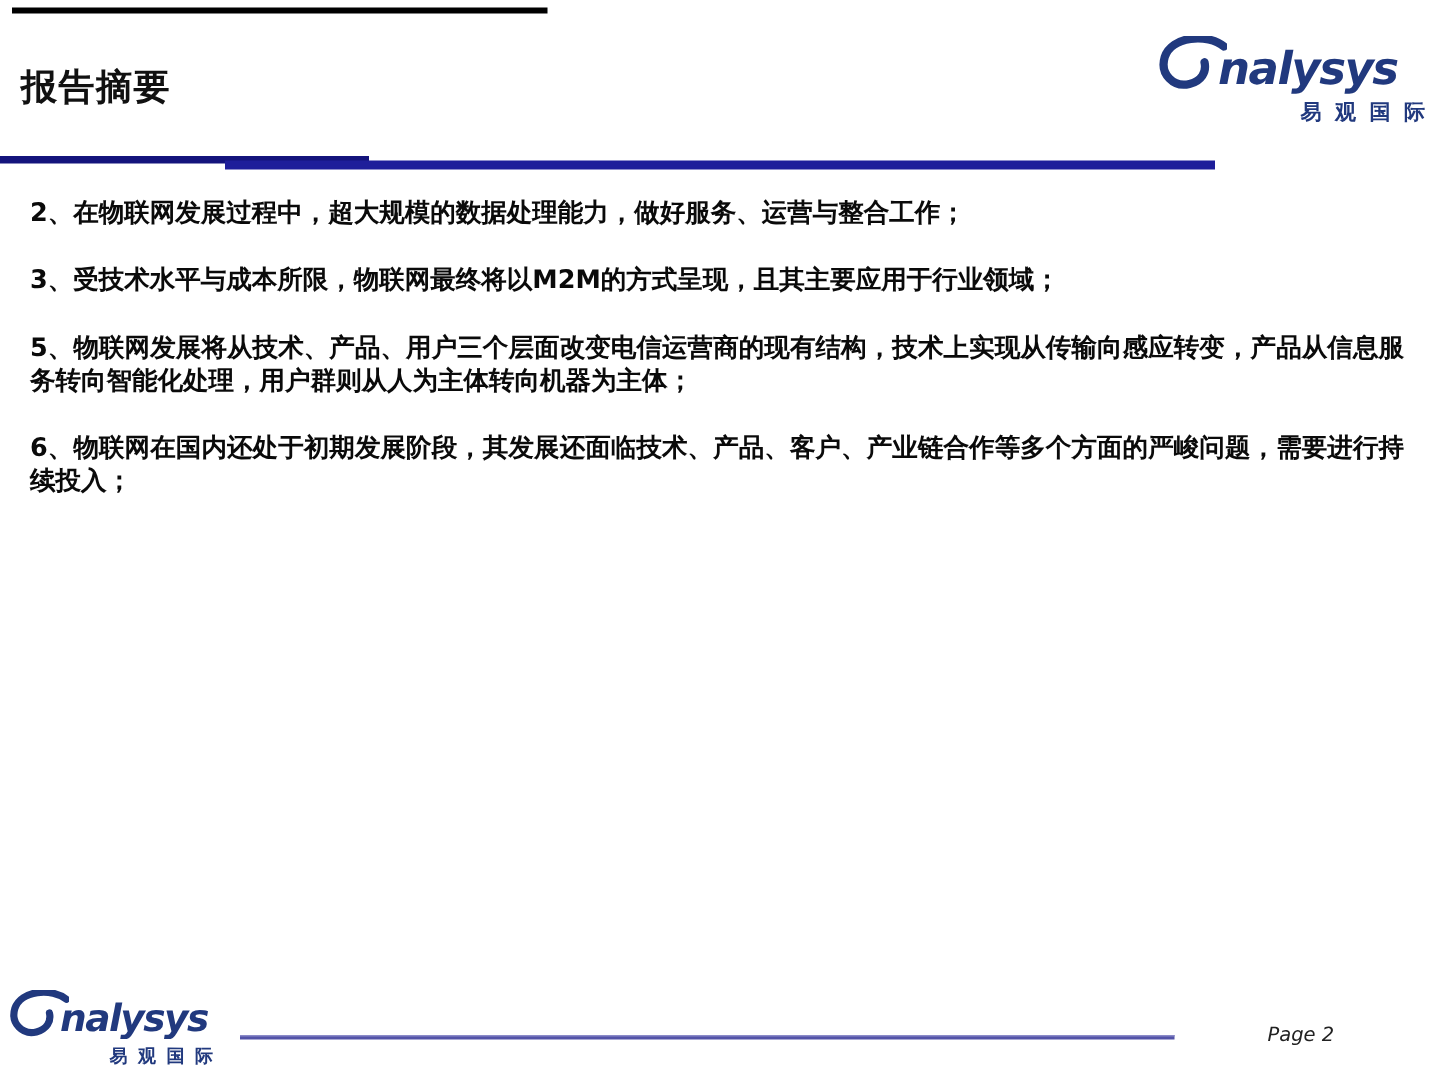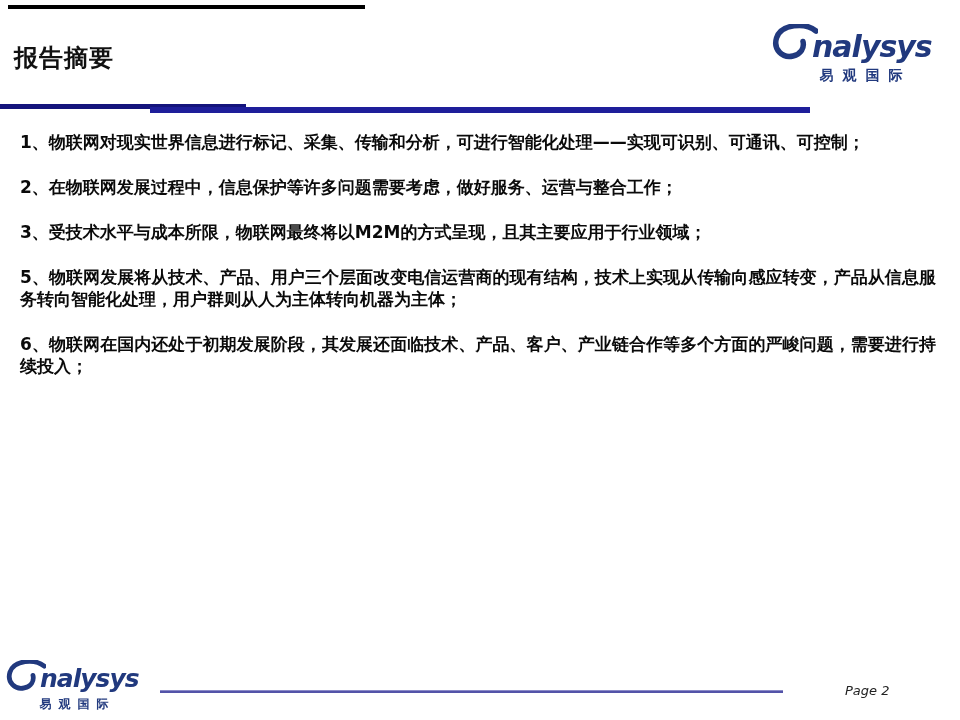--- a/index.html
+++ b/index.html
@@ -14,21 +14,21 @@
   .page-title{position:absolute;left:14px;top:42px;font-size:24px;font-weight:bold;color:#111111;letter-spacing:1px;}
   .title-rule{position:absolute;left:0;top:104px;width:810px;height:10px;}
   .title-rule .seg-a{position:absolute;left:0;top:0;width:246px;height:5px;background:#14147C;}
   .title-rule .seg-b{position:absolute;left:150px;top:3px;width:660px;height:6px;background:#1E1E9A;}
 
   
   .logo{position:absolute;color:#21397E;}
   .logo .logo-row{display:flex;align-items:flex-start;text-align:center;}
   .logo .swoosh{display:block;}
   .logo .logo-en{font-style:italic;font-weight:bold;color:#21397E;letter-spacing:-1px;line-height:1;margin-left:-6px;}
-  .logo .logo-cn{font-weight:bold;color:#21397E;text-align:center;line-height:1;}
+  .logo .logo-cn{font-weight:bold;color:#21397E;text-align:right;line-height:1;}
   .logo-top{right:10px;top:24px;width:178px;}
   .logo-top .logo-en{font-size:30px;margin-top:8px;}
   .logo-top .logo-cn{font-size:14px;letter-spacing:9px;margin-top:4px;margin-right:-9px;}
   .logo-bottom{left:6px;top:660px;width:140px;}
   .logo-bottom .logo-en{font-size:25px;margin-top:6px;}
   .logo-bottom .logo-cn{font-size:12px;letter-spacing:7px;margin-top:3px;margin-right:-3px;}
 
   
   .body-text{position:absolute;left:20px;top:131px;width:916px;color:#0a0a0a;}
   .para{margin:0 0 23px 0;font-size:17px;line-height:22px;font-weight:bold;text-align:justify;}
@@ -59,22 +59,21 @@
         <svg class="swoosh" width="46" height="40" viewBox="0 0 46 40">
           <path d="M44 7 C 33 -2, 9 0, 4.5 14 C 1 25.5, 10.5 34.5, 21 32 C 29 30, 32.5 24, 31 17.5" fill="none" stroke="#21397E" stroke-width="5.5" stroke-linecap="round"></path>
         </svg>
       </span>
       <span class="logo-en">nalysys</span>
     </div>
     <div class="logo-cn">易观国际</div>
   </div>
 
   <div class="body-text">
-    <p class="para"><span class="pnum">1、</span><span>物联网对现实世界信息进行标记、采集、传输和分析，可进行智能化处理——实现可识别、可通讯、可控制；</span></p>
-    <p class="para"><span class="pnum">2、</span><span>在物联网发展过程中，信息保护等许多问题需要考虑，做好服务、运营与整合工作；</span></p>
+    <p class="para"><span class="pnum">2、</span><span>在物联网发展过程中，超大规模的数据处理能力，做好服务、运营与整合工作；</span></p>
     <p class="para"><span class="pnum">3、</span><span>受技术水平与成本所限，物联网最终将以M2M的方式呈现，且其主要应用于行业领域；</span></p>
     <p class="para"><span class="pnum">5、</span><span>物联网发展将从技术、产品、用户三个层面改变电信运营商的现有结构，技术上实现从传输向感应转变，产品从信息服务转向智能化处理，用户群则从人为主体转向机器为主体；</span></p>
     <p class="para"><span class="pnum">6、</span><span>物联网在国内还处于初期发展阶段，其发展还面临技术、产品、客户、产业链合作等多个方面的严峻问题，需要进行持续投入；</span></p>
   </div>
 
   <div class="logo logo-bottom">
     <div class="logo-row">
       <span>
         <svg class="swoosh" width="40" height="35" viewBox="0 0 46 40">
           <path d="M44 7 C 33 -2, 9 0, 4.5 14 C 1 25.5, 10.5 34.5, 21 32 C 29 30, 32.5 24, 31 17.5" fill="none" stroke="#21397E" stroke-width="5.5" stroke-linecap="round"></path>

